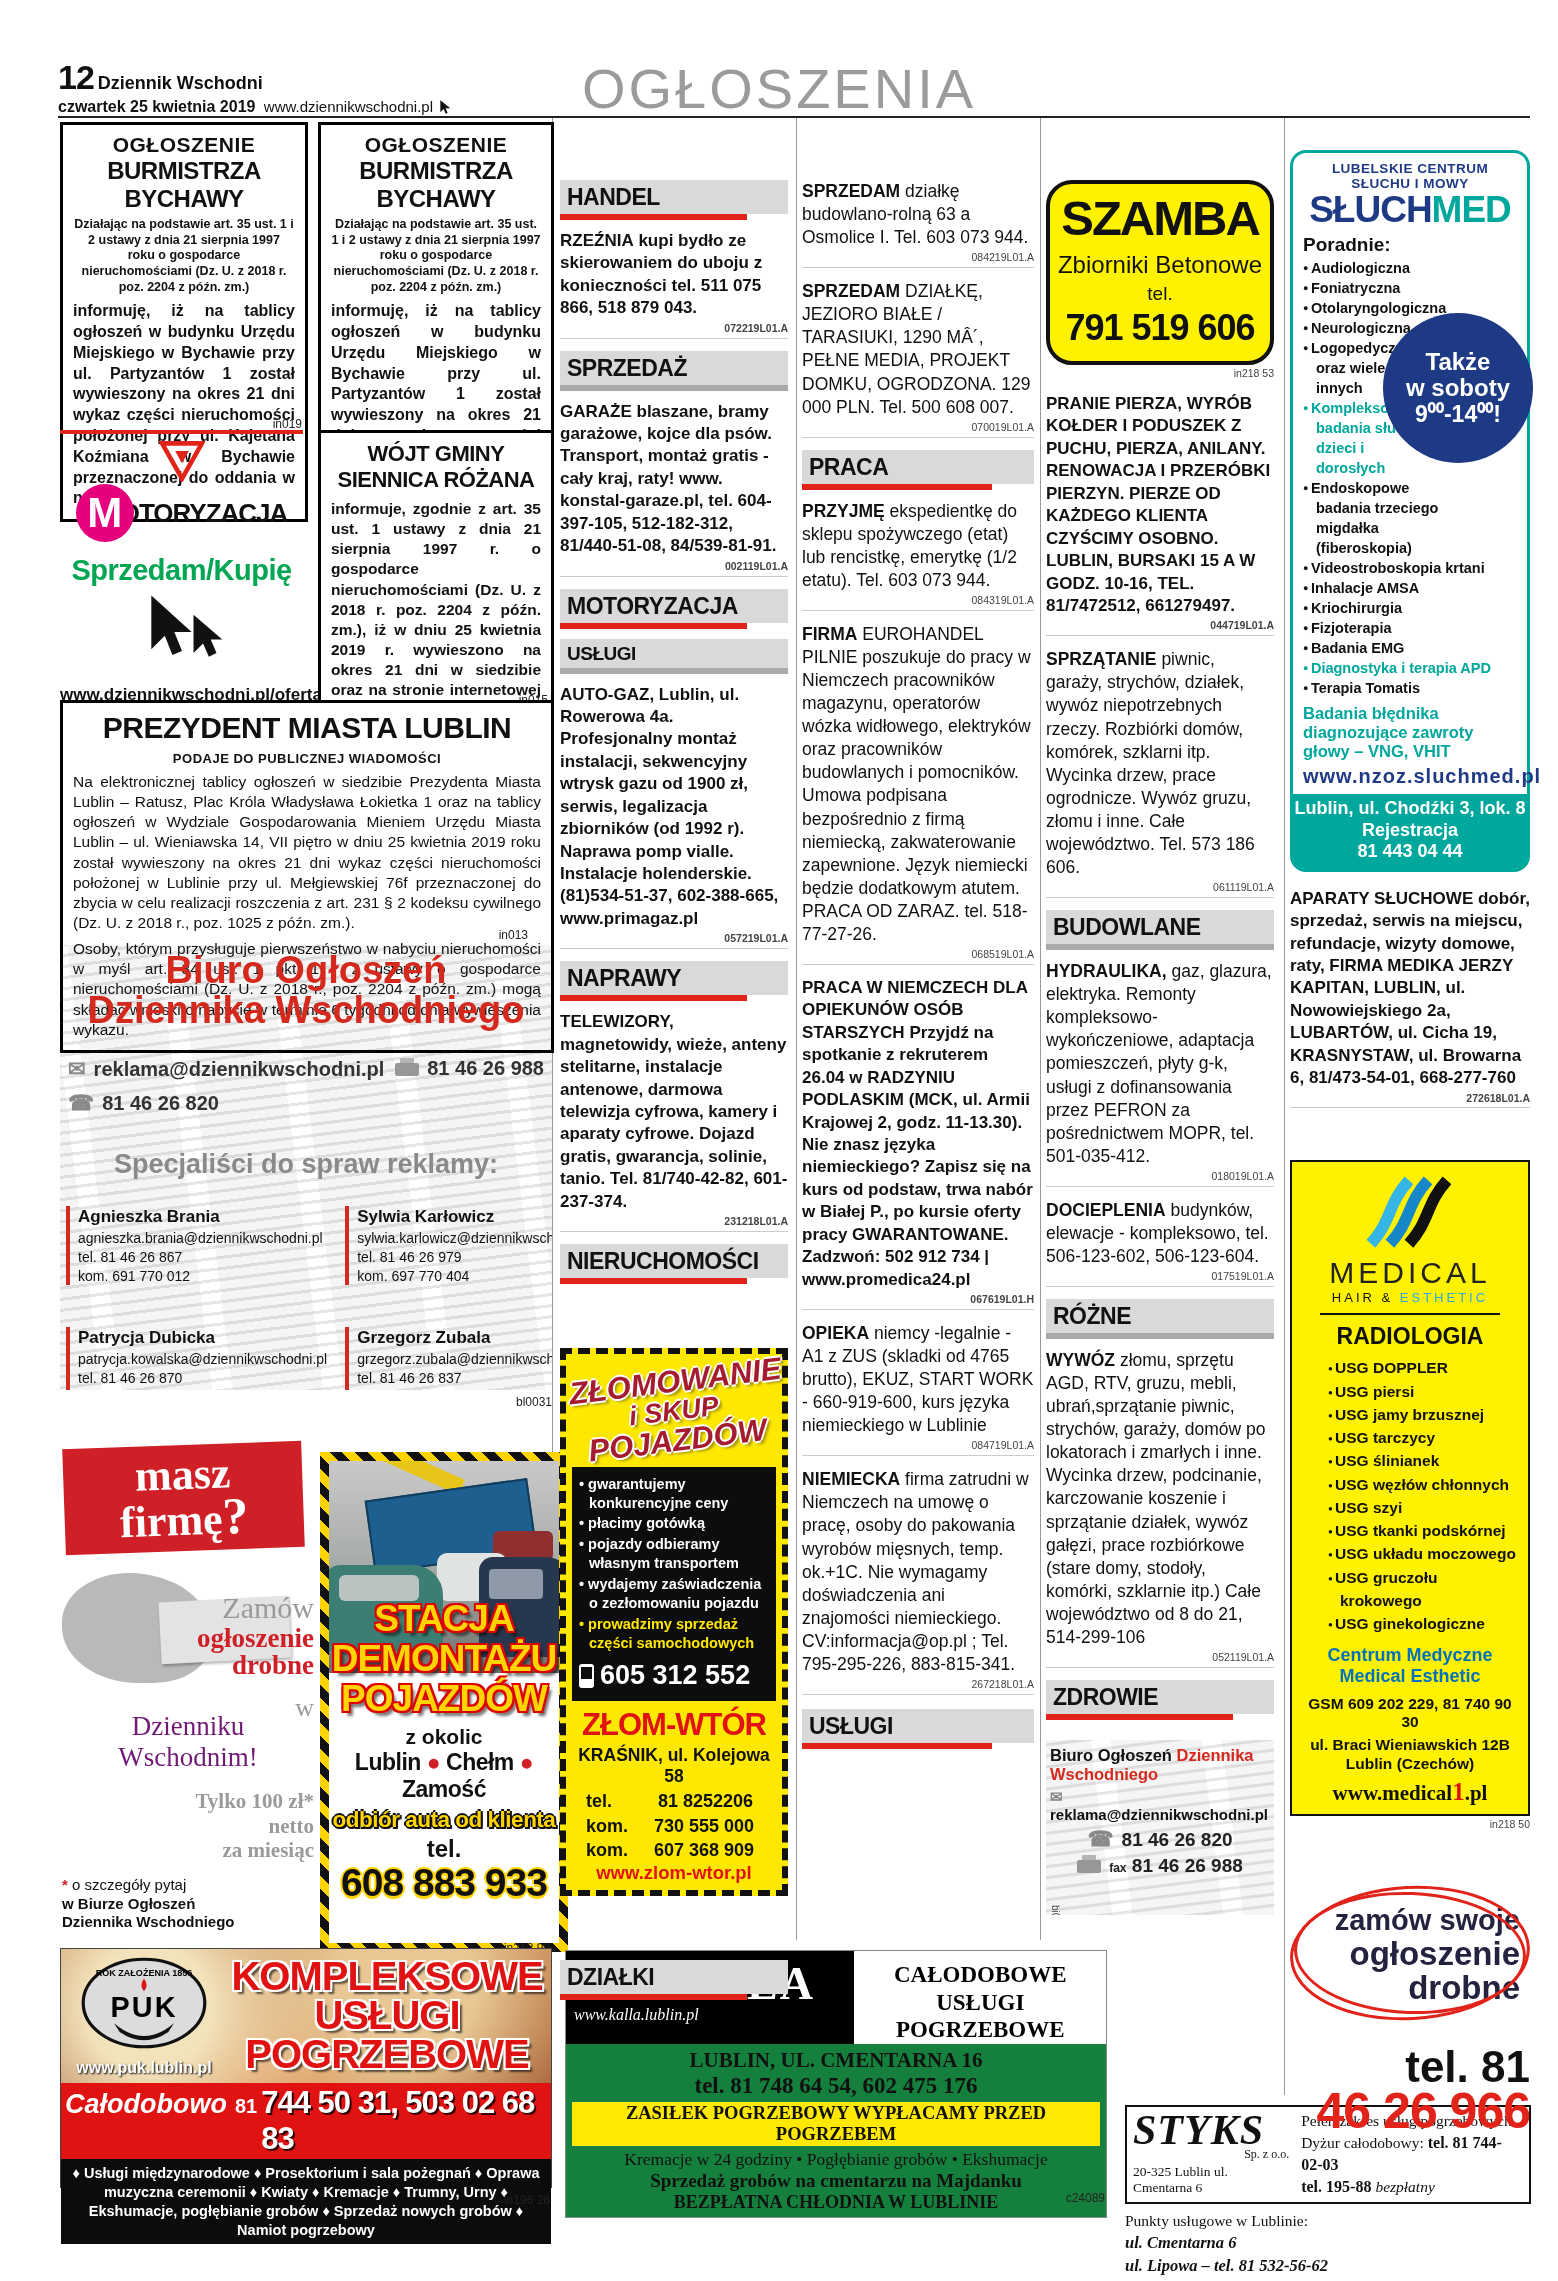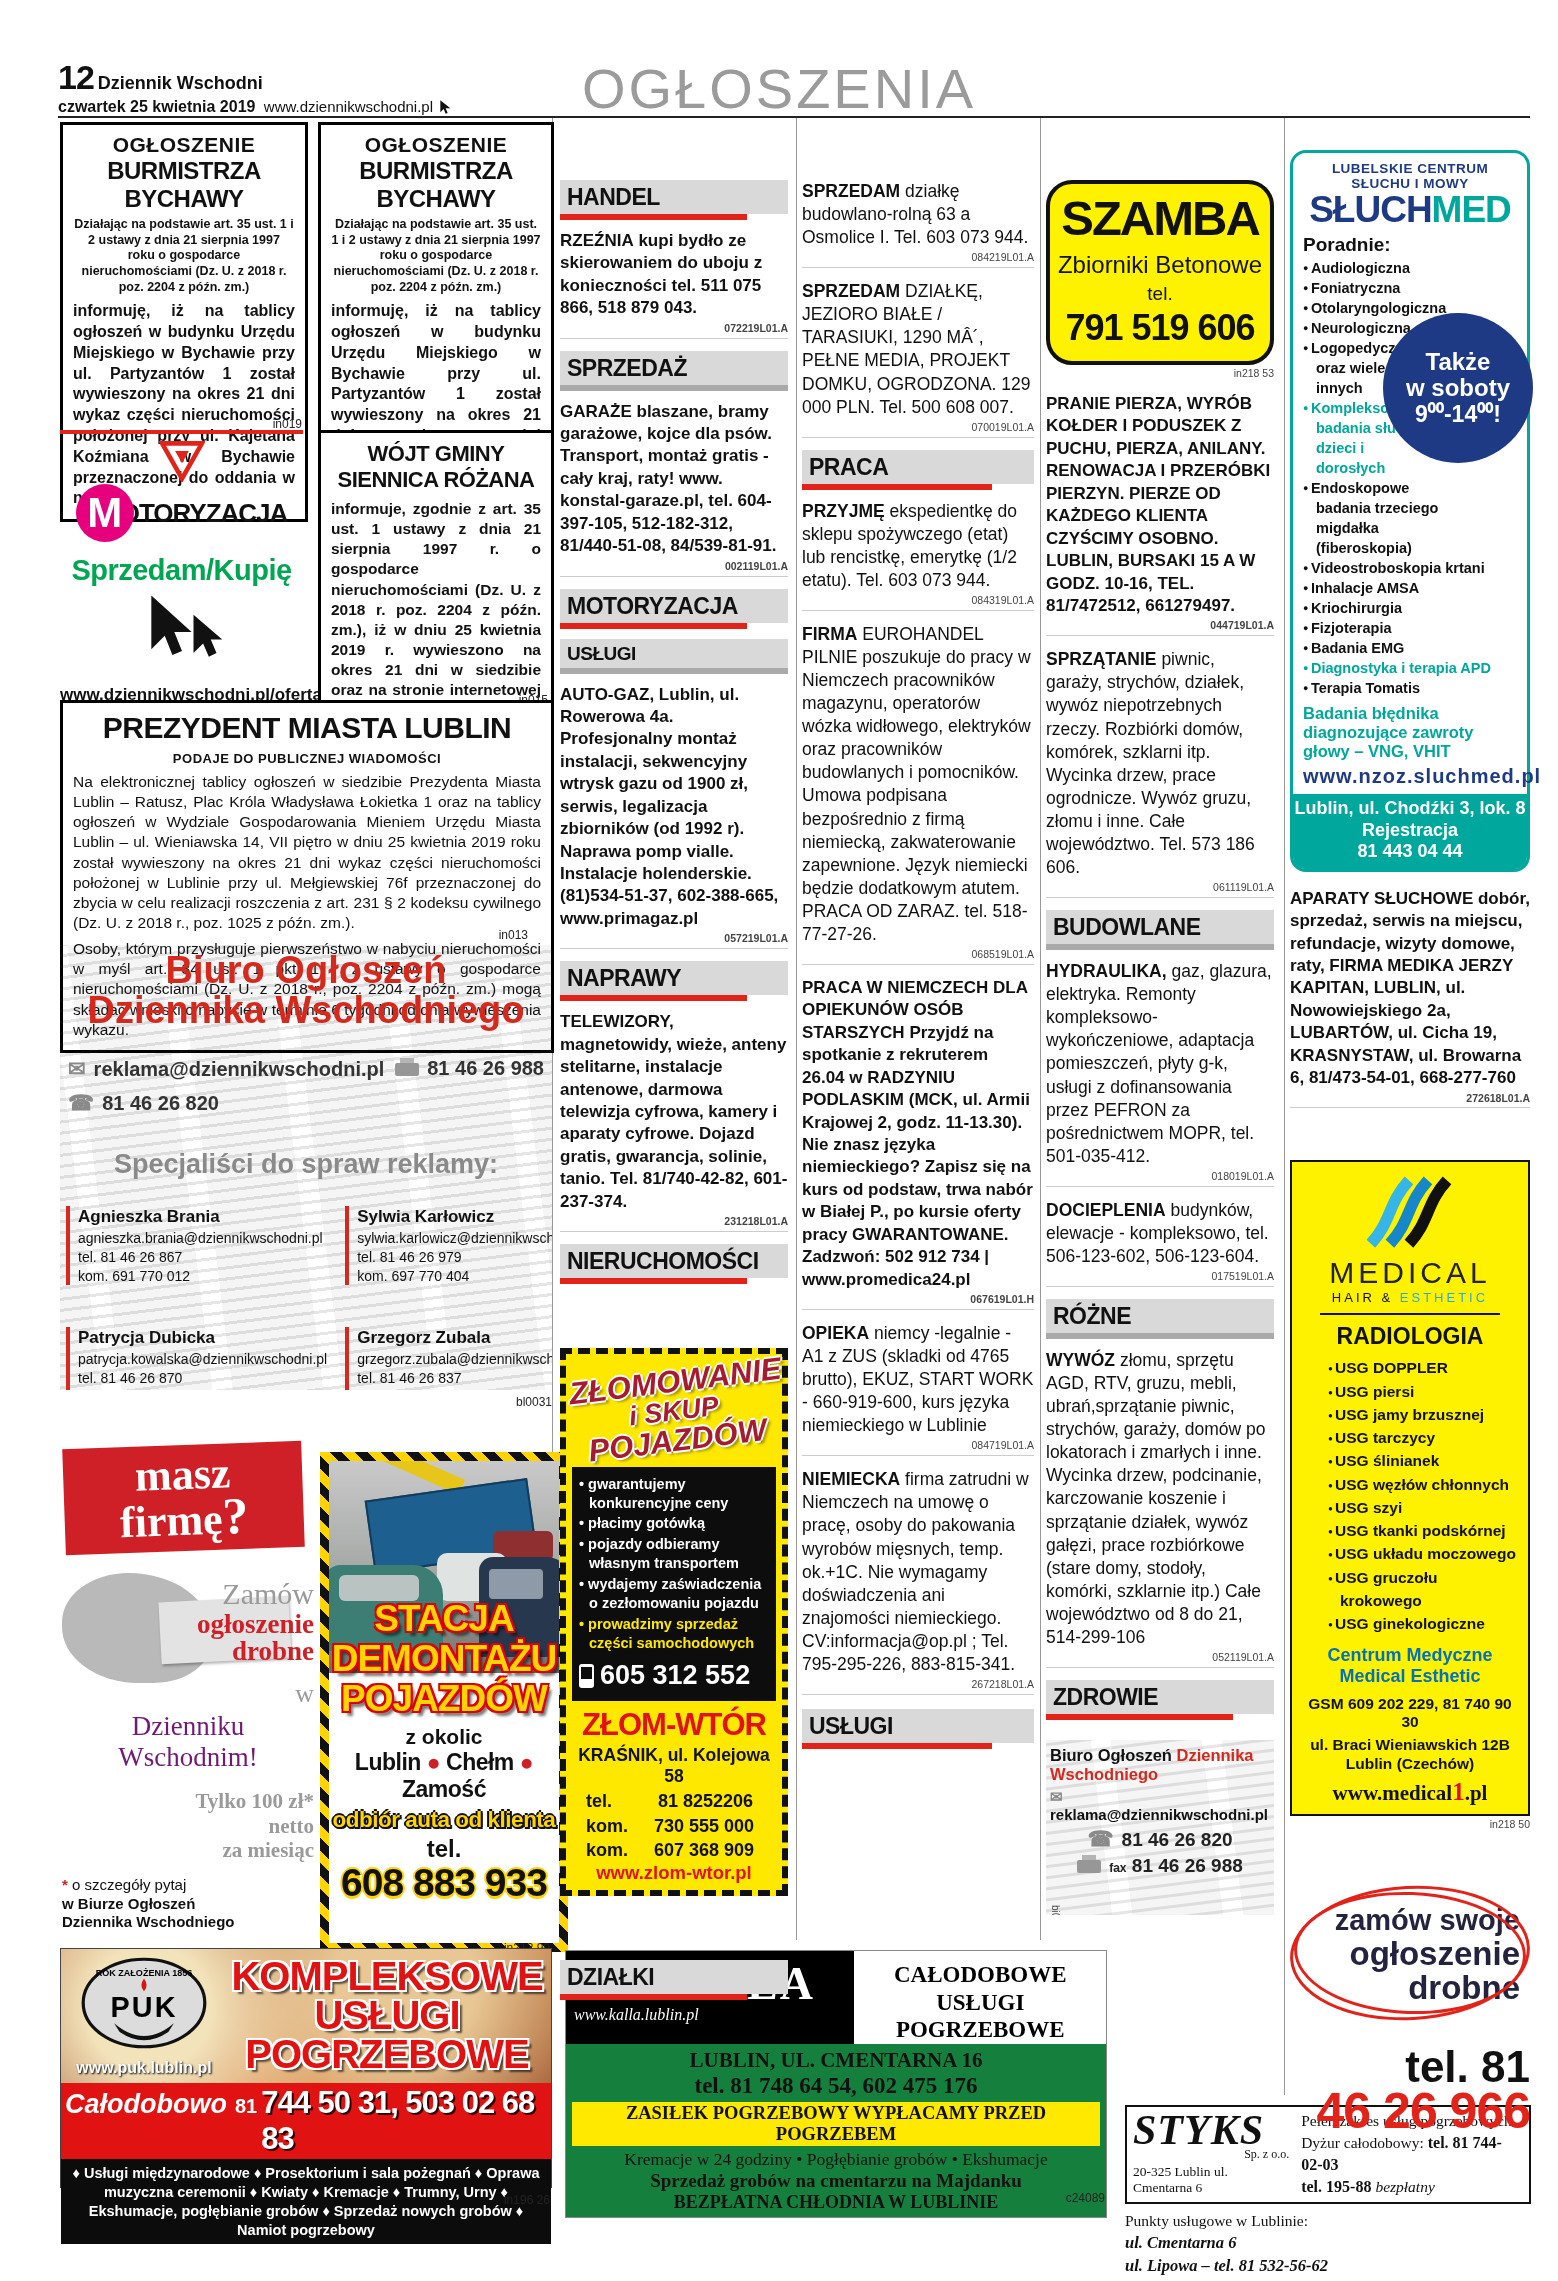--- a/index.html
+++ b/index.html
@@ -64,21 +64,21 @@
   .sellbuy{color:#00a651;font-weight:800;font-size:29px;margin-top:12px;letter-spacing:-.5px;}
   #promo .oferta{font-weight:800;font-size:17px;text-decoration:underline;margin-top:12px;}
   
   #masz{left:62px;top:1445px;width:252px;height:487px;font-family:"Liberation Serif",serif;}
   .maszbox{background:#cf2027;color:#fff;transform:rotate(-2deg);padding:10px 12px;width:215px;margin-left:2px;}
   .maszbox .l1{font-weight:800;font-size:44px;line-height:.9;text-align:center;}
   .maszbox .q{font-size:52px;font-weight:800;}
   .hand{position:relative;height:130px;margin-top:14px;}
   .palm{position:absolute;left:0;top:8px;width:150px;height:110px;background:#b9b9b9;border-radius:48% 60% 42% 55%;}
   .card{position:absolute;left:98px;top:34px;width:130px;height:62px;background:#e3e3e3;box-shadow:1px 2px 3px rgba(0,0,0,.3);transform:rotate(-3deg);}
-  .zam{position:absolute;right:0;top:12px;text-align:right;}
+  .zam{position:absolute;right:0;top:26px;text-align:right;}
   .zam .z1{color:#9a9a9a;font-size:30px;}
   .zam .zr{color:#cf2027;font-weight:800;font-size:27px;line-height:1;}
   .zam .w{color:#9a9a9a;font-size:26px;margin-top:14px;}
   .dzw{color:#701a75;font-size:27px;margin-top:16px;text-align:center;}
   .price{color:#9a9a9a;font-weight:800;font-size:21px;text-align:right;margin-top:16px;line-height:1.15;}
   .note{font-family:"Liberation Sans",sans-serif;font-size:15px;margin-top:14px;line-height:1.25;}
   .note .ast{color:#cf2027;font-weight:800;}
   .note b{font-weight:800;}
   .mtel{font-family:"Liberation Sans",sans-serif;font-size:21px;font-weight:800;margin-top:14px;}
   .mtel .red, .memail .red{color:#cf2027;}

